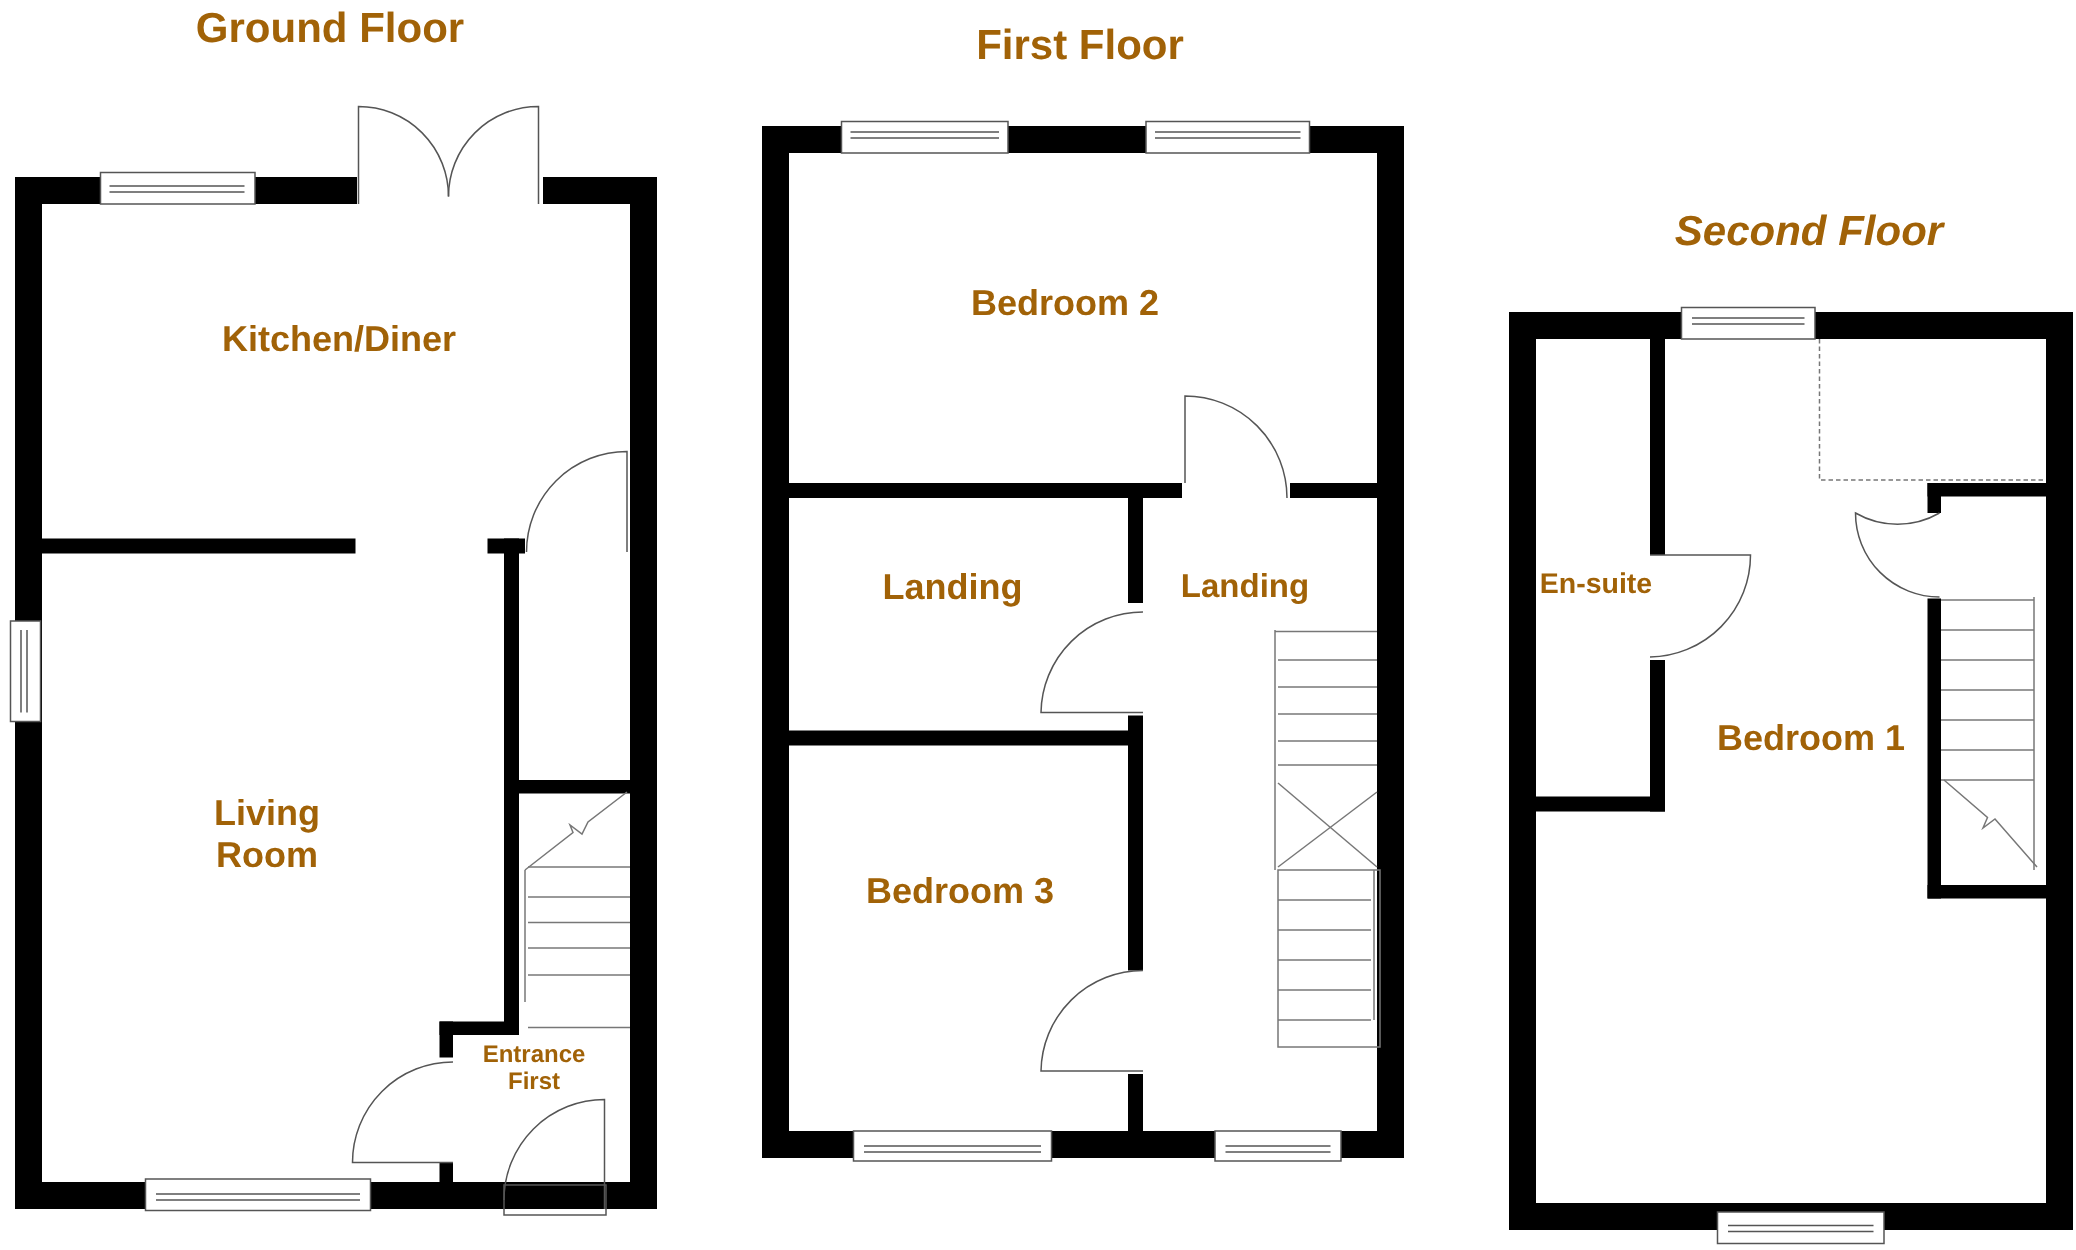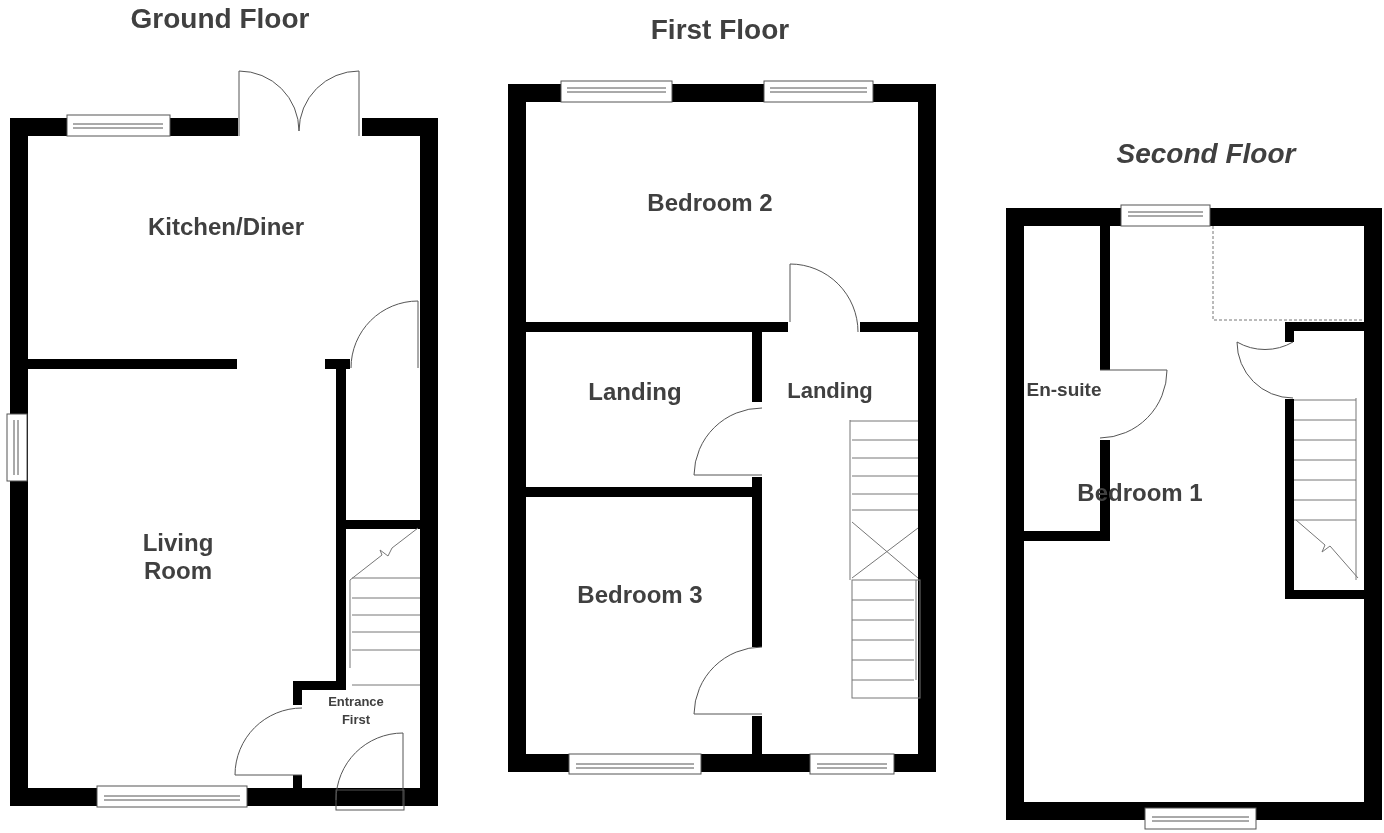--- a/index.html
+++ b/index.html
@@ -1,21 +1,21 @@
 <!DOCTYPE html>
 <html><head>
 <meta charset="utf-8">
 <style>
   html, body { margin:0; padding:0; background:#ffffff; }
   body { width:1384px; height:833px; position:relative; overflow:hidden; font-family:"Liberation Sans", sans-serif; }
   svg.plan { position:absolute; left:0; top:0; }
-  .label { position:absolute; font-family:"Liberation Sans", sans-serif; font-weight:bold; color:#404040; text-align:center; white-space:nowrap; line-height:1.1; }
+  .label { position:absolute; font-family:"Liberation Sans", sans-serif; font-weight:bold; color:#a16207; text-align:center; white-space:nowrap; line-height:1.1; }
   .title { font-size:28px; }
   .room { font-size:24px; }
-  .small { font-size:13px; }
+  .small { font-size:16px; }
   .tiny { font-size:19px; }
 </style>
 </head>
 <body>
 
 <svg class="plan" width="1384" height="833" viewBox="0 0 1384 833">
   <g fill="#000">
 
     <rect x="10" y="118" width="18" height="688"></rect>
     <rect x="10" y="118" width="228" height="18"></rect>
@@ -149,13 +149,13 @@
 <div class="label room" style="left:118px;top:558px;width:120px;">Room</div>
 <div class="label small" style="left:306px;top:695px;width:100px;">Entrance</div>
 <div class="label small" style="left:306px;top:713px;width:100px;">First</div>
 
 <div class="label room" style="left:620px;top:190px;width:180px;">Bedroom 2</div>
 <div class="label room" style="left:550px;top:379px;width:170px;">Landing</div>
 <div class="label room" style="left:770px;top:355px;width:120px;font-size:22px;margin-top:24px;">Landing</div>
 <div class="label room" style="left:550px;top:582px;width:180px;">Bedroom 3</div>
 
 <div class="label tiny" style="left:1024px;top:380px;width:80px;">En-suite</div>
-<div class="label room" style="left:1050px;top:480px;width:180px;">Bedroom 1</div>
+<div class="label room" style="left:1090px;top:480px;width:180px;text-align:right;">Bedroom 1</div>
 
 </body></html>

